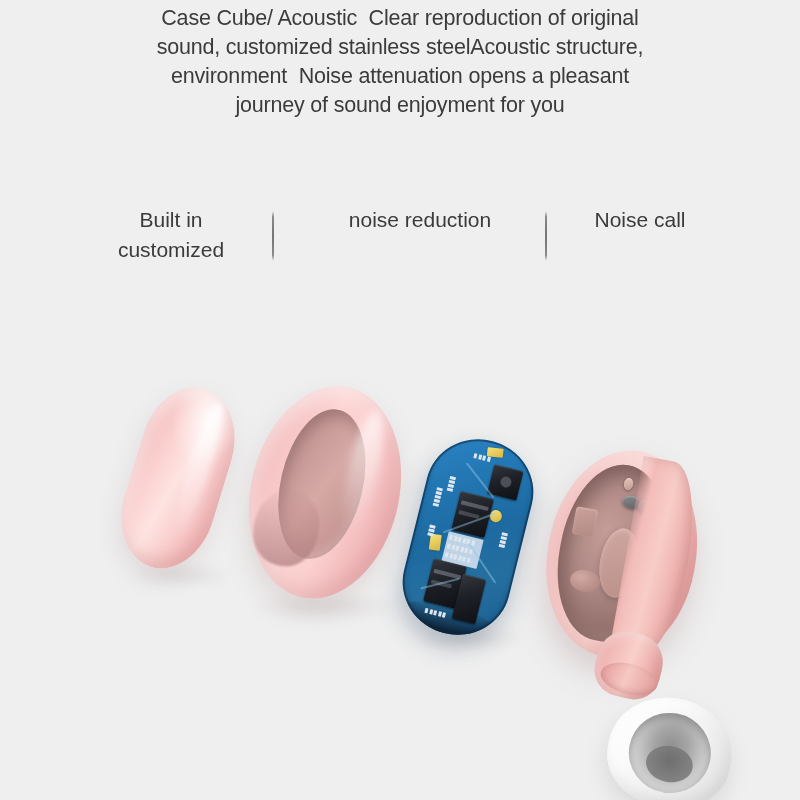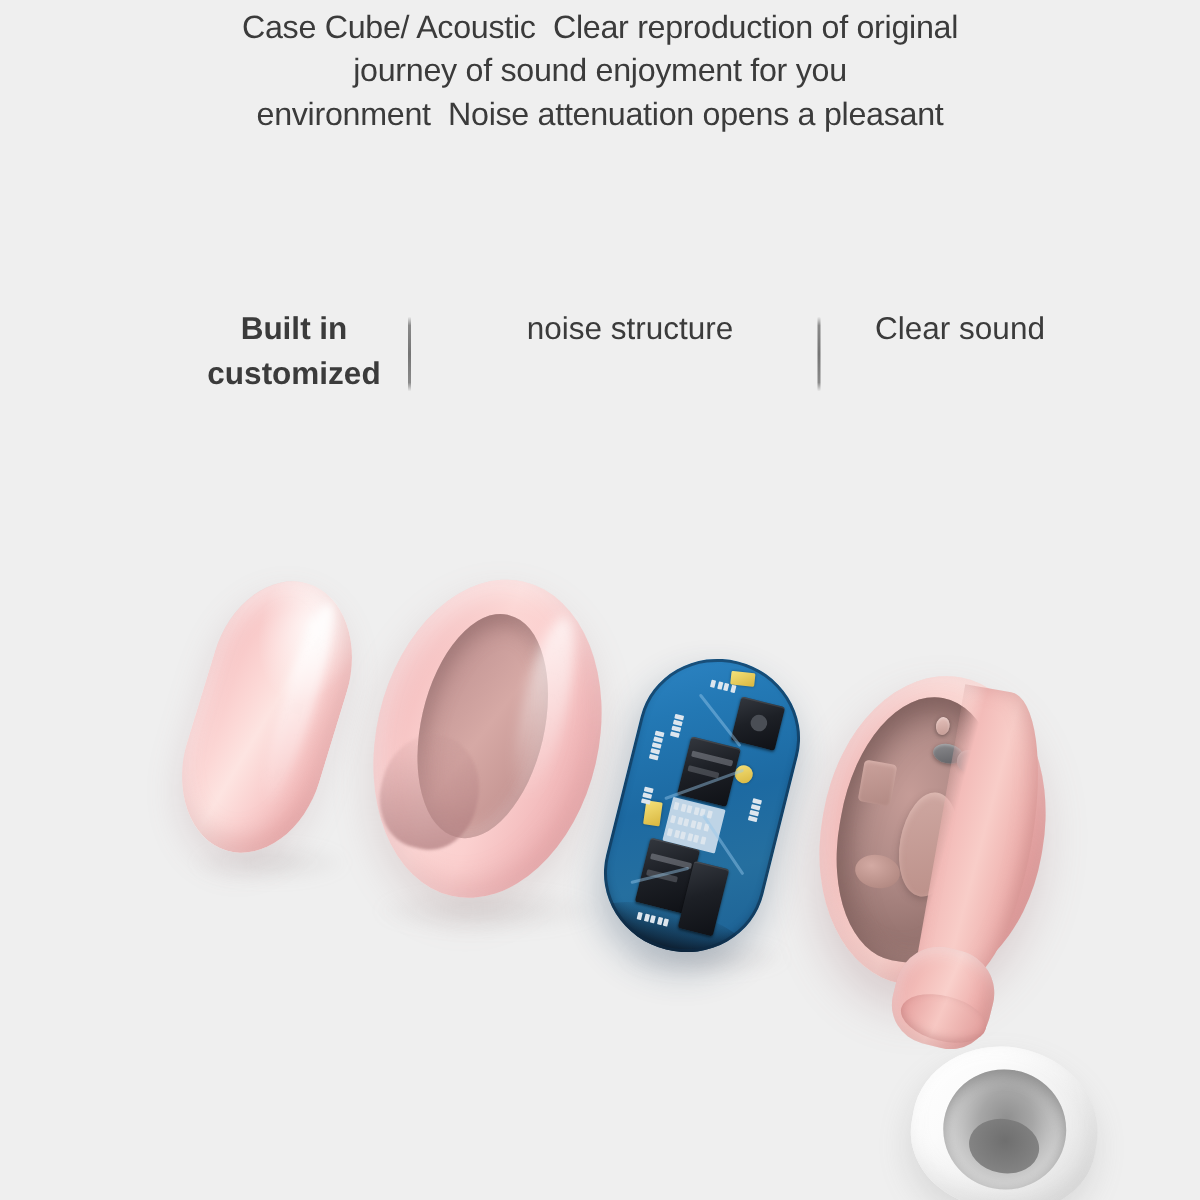--- a/index.html
+++ b/index.html
@@ -43,21 +43,21 @@
   .feature {
     position: absolute;
     top: 0;
     text-align: center;
     color: #3b3b3b;
     font-size: 21px;
     line-height: 30px;
     font-weight: 400;
   }
   .feature .ft-line { display: block; white-space: pre; }
-  #feature-0 { left: 41px;  width: 190px; font-weight: bold; }
+  #feature-0 { left: 16px;  width: 190px; }
   #feature-1 { left: 240px; width: 240px; }
   #feature-2 { left: 490px; width: 180px; }
 
   .divider {
     position: absolute;
     top: 6px;
     width: 2px;
     height: 50px;
     background: linear-gradient(to bottom,
         rgba(150,150,150,0) 0%,
@@ -455,41 +455,42 @@
     filter: blur(5px);
   }
 </style>
 </head>
 <body>
 
 <div id="page">
 
   <div id="headline">
     <span class="hl-line">Case Cube/ Acoustic  Clear reproduction of original</span>
+    <span class="hl-line">sound, customized stainless steelAcoustic structure,</span>
+    <span class="hl-line">environment  Noise attenuation opens a pleasant</span>
     <span class="hl-line">journey of sound enjoyment for you</span>
-    <span class="hl-line">environment  Noise attenuation opens a pleasant</span>
   </div>
 
   <div id="features">
 
     <div class="feature" id="feature-0">
       <span class="ft-line">Built in</span>
       <span class="ft-line">customized</span>
     </div>
 
     <div class="divider" id="divider-0"></div>
 
     <div class="feature" id="feature-1">
-      <span class="ft-line">noise structure</span>
+      <span class="ft-line">noise reduction</span>
     </div>
 
     <div class="divider" id="divider-1"></div>
 
     <div class="feature" id="feature-2">
-      <span class="ft-line">Clear sound</span>
+      <span class="ft-line">Noise call</span>
     </div>
 
   </div>
 
   <div id="product-stage">
 
     <div class="ground-shadow" style="left:126px; top:232px; width:108px; height:26px;"></div>
     <div class="ground-shadow" style="left:248px; top:262px; width:156px; height:30px;"></div>
     <div class="ground-shadow" style="left:412px; top:296px; width:116px; height:24px;"></div>
 

